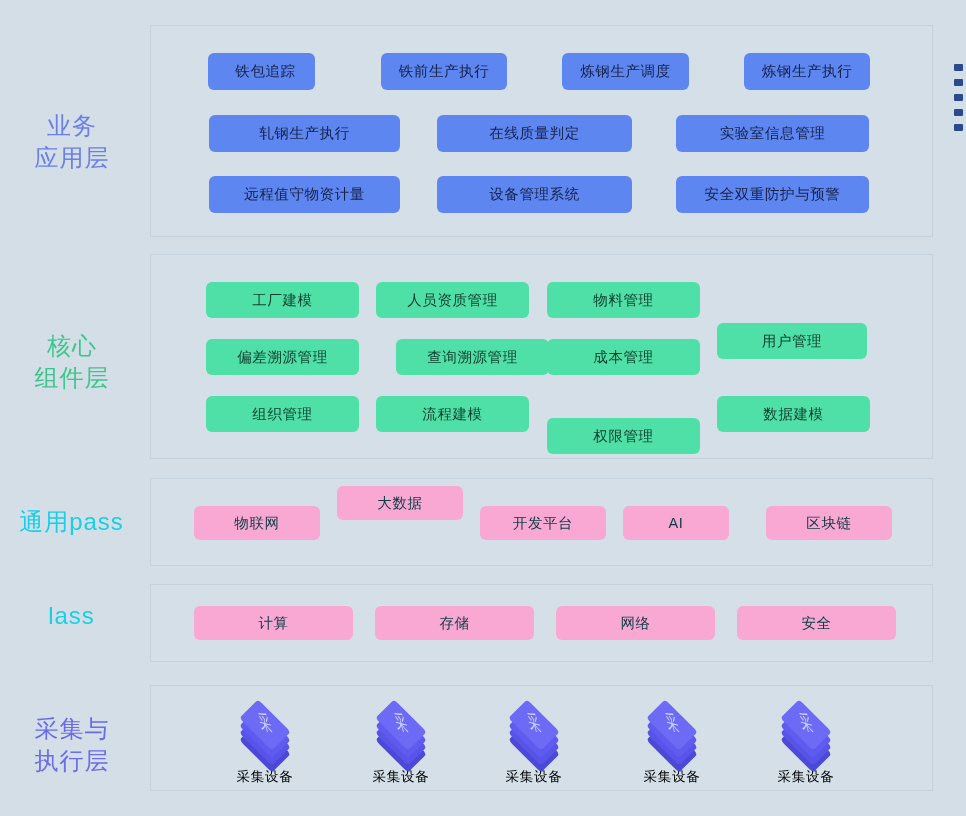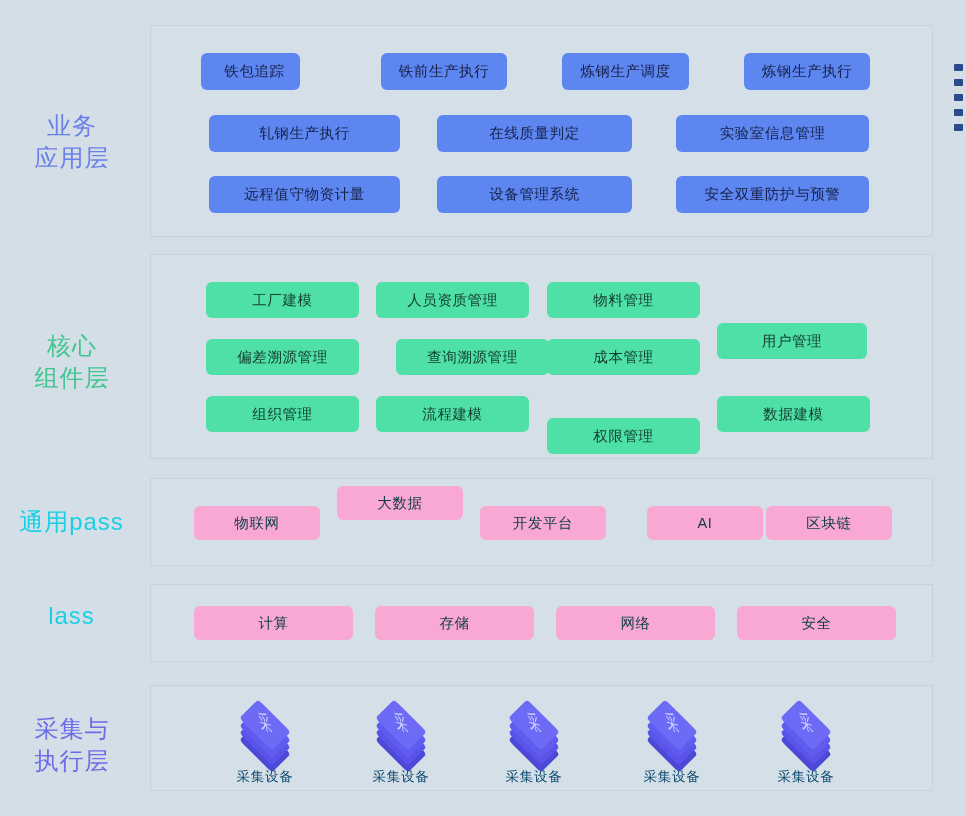--- a/index.html
+++ b/index.html
@@ -63,21 +63,21 @@
     text-align: center;
   }
   .device-cap {
     position: relative;
     width: 92px;
     height: 68px;
     margin: 0 auto 6px auto;
   }
   .device-label {
     font-size: 13.5px;
-    color: #0c4a6e;
+    color: #000000;
     letter-spacing: 0.8px;
   }
 
   
   .iso {
     position: absolute;
     left: 50%;
     width: 46px;
     height: 46px;
     margin-left: -23px;
@@ -125,21 +125,21 @@
 </head>
 <body>
 
 <div class="canvas">
 
   <div class="layer-label" style="left:22px; top:110px; width:100px; color:#6b7fe8;">业务
 应用层</div>
 
   <div class="layer-box" style="left:150px; top:25px; width:783px; height:212px;"></div>
 
-  <div class="pill blue" style="left:201px; top:53px; width:99px; height:37px;padding-left:8px;">铁包追踪</div>
+  <div class="pill blue" style="left:208px; top:53px; width:107px; height:37px;padding-left:8px;">铁包追踪</div>
   <div class="pill blue" style="left:381px; top:53px; width:126px; height:37px;">铁前生产执行</div>
   <div class="pill blue" style="left:562px; top:53px; width:127px; height:37px;">炼钢生产调度</div>
   <div class="pill blue" style="left:744px; top:53px; width:126px; height:37px;">炼钢生产执行</div>
 
   <div class="pill blue" style="left:209px; top:115px; width:191px; height:37px;">轧钢生产执行</div>
   <div class="pill blue" style="left:437px; top:115px; width:195px; height:37px;">在线质量判定</div>
   <div class="pill blue" style="left:676px; top:115px; width:193px; height:37px;">实验室信息管理</div>
 
   <div class="pill blue" style="left:209px; top:176px; width:191px; height:37px;">远程值守物资计量</div>
   <div class="pill blue" style="left:437px; top:176px; width:195px; height:37px;">设备管理系统</div>
@@ -164,21 +164,21 @@
   <div class="pill green" style="left:547px; top:396px; width:153px; height:36px;margin-top:22px;">权限管理</div>
   <div class="pill green" style="left:717px; top:396px; width:153px; height:36px;">数据建模</div>
 
   <div class="layer-label" style="left:14px; top:506px; width:115px; color:#18cfe6;">通用pass</div>
 
   <div class="layer-box" style="left:150px; top:478px; width:783px; height:88px;"></div>
 
   <div class="pill cyan" style="left:194px; top:506px; width:126px; height:34px;">物联网</div>
   <div class="pill cyan" style="left:337px; top:486px; width:126px; height:34px;">大数据</div>
   <div class="pill cyan" style="left:480px; top:506px; width:126px; height:34px;">开发平台</div>
-  <div class="pill cyan" style="left:623px; top:506px; width:116px; height:34px;margin-left:24px;">AI</div>
+  <div class="pill cyan" style="left:623px; top:506px; width:106px; height:34px;">AI</div>
   <div class="pill cyan" style="left:766px; top:506px; width:126px; height:34px;">区块链</div>
 
   <div class="layer-label" style="left:14px; top:600px; width:115px; color:#18cfe6;">lass</div>
 
   <div class="layer-box" style="left:150px; top:584px; width:783px; height:78px;"></div>
 
   <div class="pill cyan" style="left:194px; top:606px; width:159px; height:34px;">计算</div>
   <div class="pill cyan" style="left:375px; top:606px; width:159px; height:34px;">存储</div>
   <div class="pill cyan" style="left:556px; top:606px; width:159px; height:34px;">网络</div>
   <div class="pill cyan" style="left:737px; top:606px; width:159px; height:34px;">安全</div>

